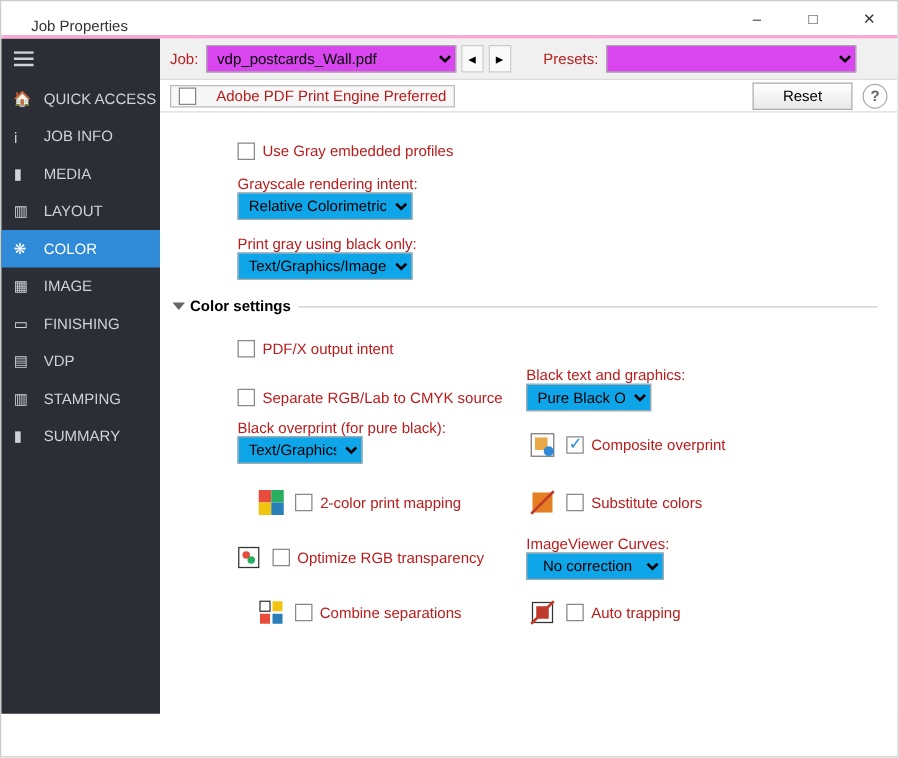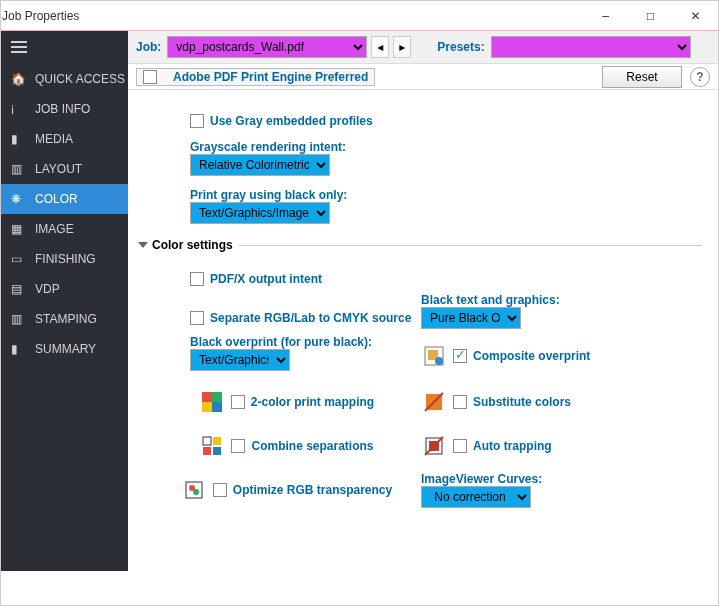--- a/index.html
+++ b/index.html
@@ -1,17 +1,17 @@
 <!DOCTYPE html>
 <html><head>
 <meta charset="utf-8">
 <style>
 * { box-sizing: border-box; margin: 0; padding: 0; font-family: "Segoe UI", Tahoma, sans-serif; font-size: 12px; }
 body { width: 719px; height: 606px; background: #fff; overflow: hidden; border: 1px solid #ccc; }
-.titlebar { height: 30px; display: flex; align-items: center; padding-left: 1px; border-bottom: 1px solid #f9a8d4; }
+.titlebar { height: 30px; display: flex; align-items: flex-end; padding-left: 24px; border-bottom: 3px solid #f9a8d4; }
 .titlebar .title { flex: 1; color: #333; }
 .titlebar .wbtn { width: 45px; height: 100%; display: flex; align-items: center; justify-content: center; color: #333; }
 .main { display: flex; height: 540px; }
 .sidebar { width: 127px; background: #2b2e34; color: #cfd2d6; display: flex; flex-direction: column; }
 .side-top { height: 33px; display: flex; align-items: center; padding-left: 10px; }
 .side-item { height: 30px; display: flex; align-items: center; padding-left: 10px; gap: 10px; cursor: pointer; }
 .side-item.active { background: #2f8bd8; color: #fff; }
 .side-item .icon { width: 14px; display: flex; align-items: center; }
 .content { flex: 1; display: flex; flex-direction: column; background: #fff; }
 .jobbar { height: 33px; display: flex; align-items: center; padding: 0 8px; gap: 4px; background: #f0f0f0; border-bottom: 1px solid #ddd; }
@@ -23,21 +23,21 @@
 .topstrip { height: 26px; display: flex; align-items: center; padding: 0 8px; border-bottom: 1px solid #ddd; }
 .topstrip-chk { display: flex; align-items: center; gap: 16px; border: 1px solid #bbb; padding: 1px 6px; background: #f7f7f7; }
 .topstrip .spacer { flex: 1; }
 .btn { height: 22px; padding: 0 20px; border: 1px solid #aaa; background: linear-gradient(#fff,#e8e8e8); cursor: pointer; }
 .topstrip .btn { min-width: 80px; }
 .help { width: 20px; height: 20px; border: 1px solid #aaa; border-radius: 50%; display: flex; align-items: center; justify-content: center; margin-left: 8px; font-weight: bold; color: #666; }
 .scroll { flex: 1; overflow: hidden; position: relative; padding: 4px 16px 8px 12px; }
 .row { display: flex; align-items: center; gap: 6px; margin: 5px 0; }
 .indent { margin-left: 50px; margin-top: 20px; }
 .indent2 { margin-left: 12px; justify-content: center; }
-.lbl { color: #0369a1; font-weight: bold; }
+.lbl { color: #b91c1c; }
 .sel { height: 22px; border: 1px solid #aaa; background: #0ea5e9; padding: 0 4px; text-align: center; }
 .sel.sm { width: 140px; }
 .sel.tiny { width: 90px; }
 .chk { width: 14px; height: 14px; border: 1px solid #888; background: #fff; position: relative; }
 .chk.checked::after { content: "✓"; position: absolute; top: -3px; left: 1px; color: #2f8bd8; font-size: 13px; }
 .section-head { display: flex; align-items: center; gap: 6px; margin: 14px 0 6px 0; font-weight: bold; }
 .section-head .line { flex: 1; height: 1px; background: #ccc; }
 .tri { display: inline-block; width: 0; height: 0; border-top: 5px solid transparent; border-bottom: 5px solid transparent; border-left: 6px solid #666; transform: rotate(90deg); }
 .two-col { display: flex; }
 .col { flex: 1; }
@@ -213,20 +213,40 @@
             <span class="lbl">Substitute colors</span>
           </div>
         </div>
       </div>
 
       <div class="two-col" style="margin-top:8px">
         <div class="col">
           <div class="row indent2">
             <div class="iconbox">
                 <svg width="22" height="22">
+                  <rect x="3" y="3" width="16" height="16" fill="none" stroke="#333"></rect>
+                  <circle cx="9" cy="9" r="3" fill="#e74c3c"></circle>
+                  <circle cx="13" cy="13" r="3" fill="#27ae60"></circle>
+                </svg>
+              </div>
+            <div class="chk"></div>
+            <span class="lbl">Optimize RGB transparency</span>
+          </div>
+        </div>
+        <div class="col">
+          <div class="lbl">ImageViewer Curves:</div>
+          <select class="sel tiny" style="width:110px"><option>No correction</option></select>
+        </div>
+      </div>
+
+      <div class="two-col" style="margin-top:8px">
+        <div class="col">
+          <div class="row indent2">
+            <div class="iconbox">
+                <svg width="22" height="22">
                   <rect x="2" y="2" width="8" height="8" fill="none" stroke="#333"></rect>
                   <rect x="12" y="2" width="8" height="8" fill="#f1c40f"></rect>
                   <rect x="2" y="12" width="8" height="8" fill="#e74c3c"></rect>
                   <rect x="12" y="12" width="8" height="8" fill="#2980b9"></rect>
                 </svg>
               </div>
             <div class="chk"></div>
             <span class="lbl">Combine separations</span>
           </div>
         </div>
@@ -235,40 +255,20 @@
             <div class="iconbox">
                 <svg width="22" height="22">
                   <rect x="3" y="3" width="16" height="16" fill="none" stroke="#333"></rect>
                   <rect x="6" y="6" width="10" height="10" fill="#c0392b"></rect>
                   <line x1="2" y1="20" x2="20" y2="2" stroke="#c0392b" stroke-width="2"></line>
                 </svg>
               </div>
             <div class="chk"></div>
             <span class="lbl">Auto trapping</span>
           </div>
-        </div>
-      </div>
-
-      <div class="two-col" style="margin-top:8px">
-        <div class="col">
-          <div class="row indent2">
-            <div class="iconbox">
-                <svg width="22" height="22">
-                  <rect x="3" y="3" width="16" height="16" fill="none" stroke="#333"></rect>
-                  <circle cx="9" cy="9" r="3" fill="#e74c3c"></circle>
-                  <circle cx="13" cy="13" r="3" fill="#27ae60"></circle>
-                </svg>
-              </div>
-            <div class="chk"></div>
-            <span class="lbl">Optimize RGB transparency</span>
-          </div>
-        </div>
-        <div class="col">
-          <div class="lbl">ImageViewer Curves:</div>
-          <select class="sel tiny" style="width:110px"><option>No correction</option></select>
         </div>
       </div>
     </div>
 
   </div>
 </div>
 
 <div class="footer">
   <button class="btn">Print</button>
   <button class="btn small">⌄</button>

